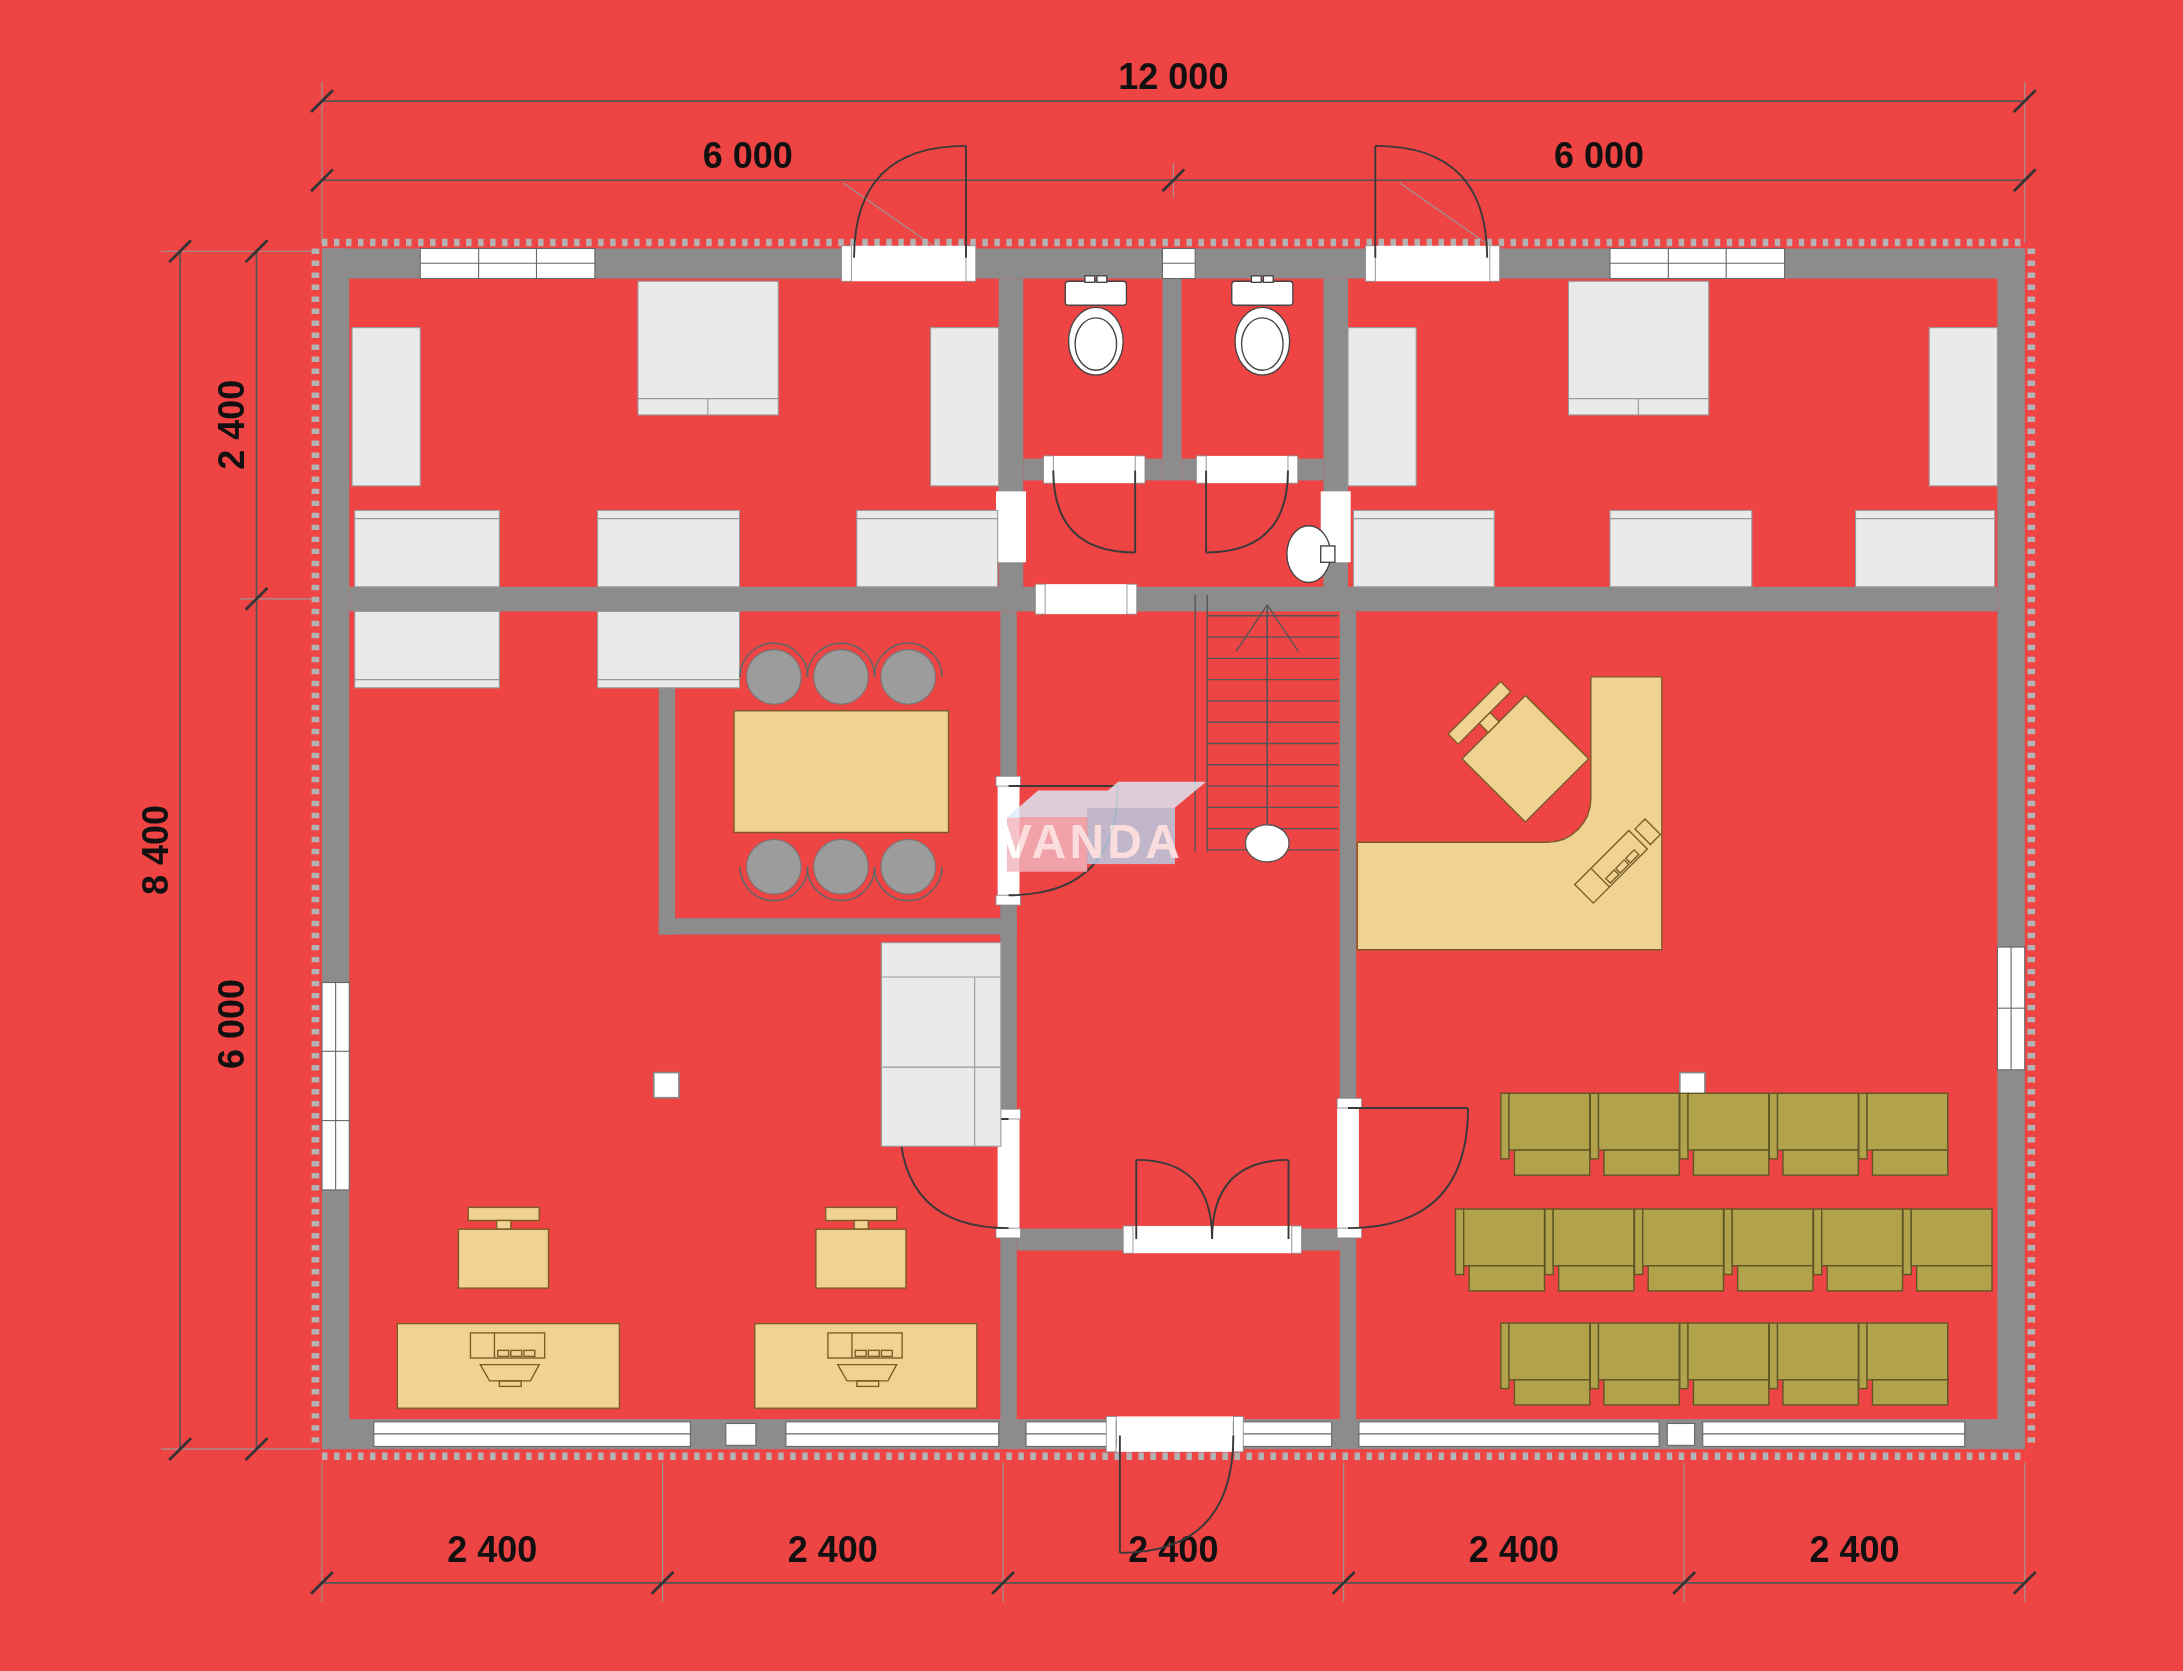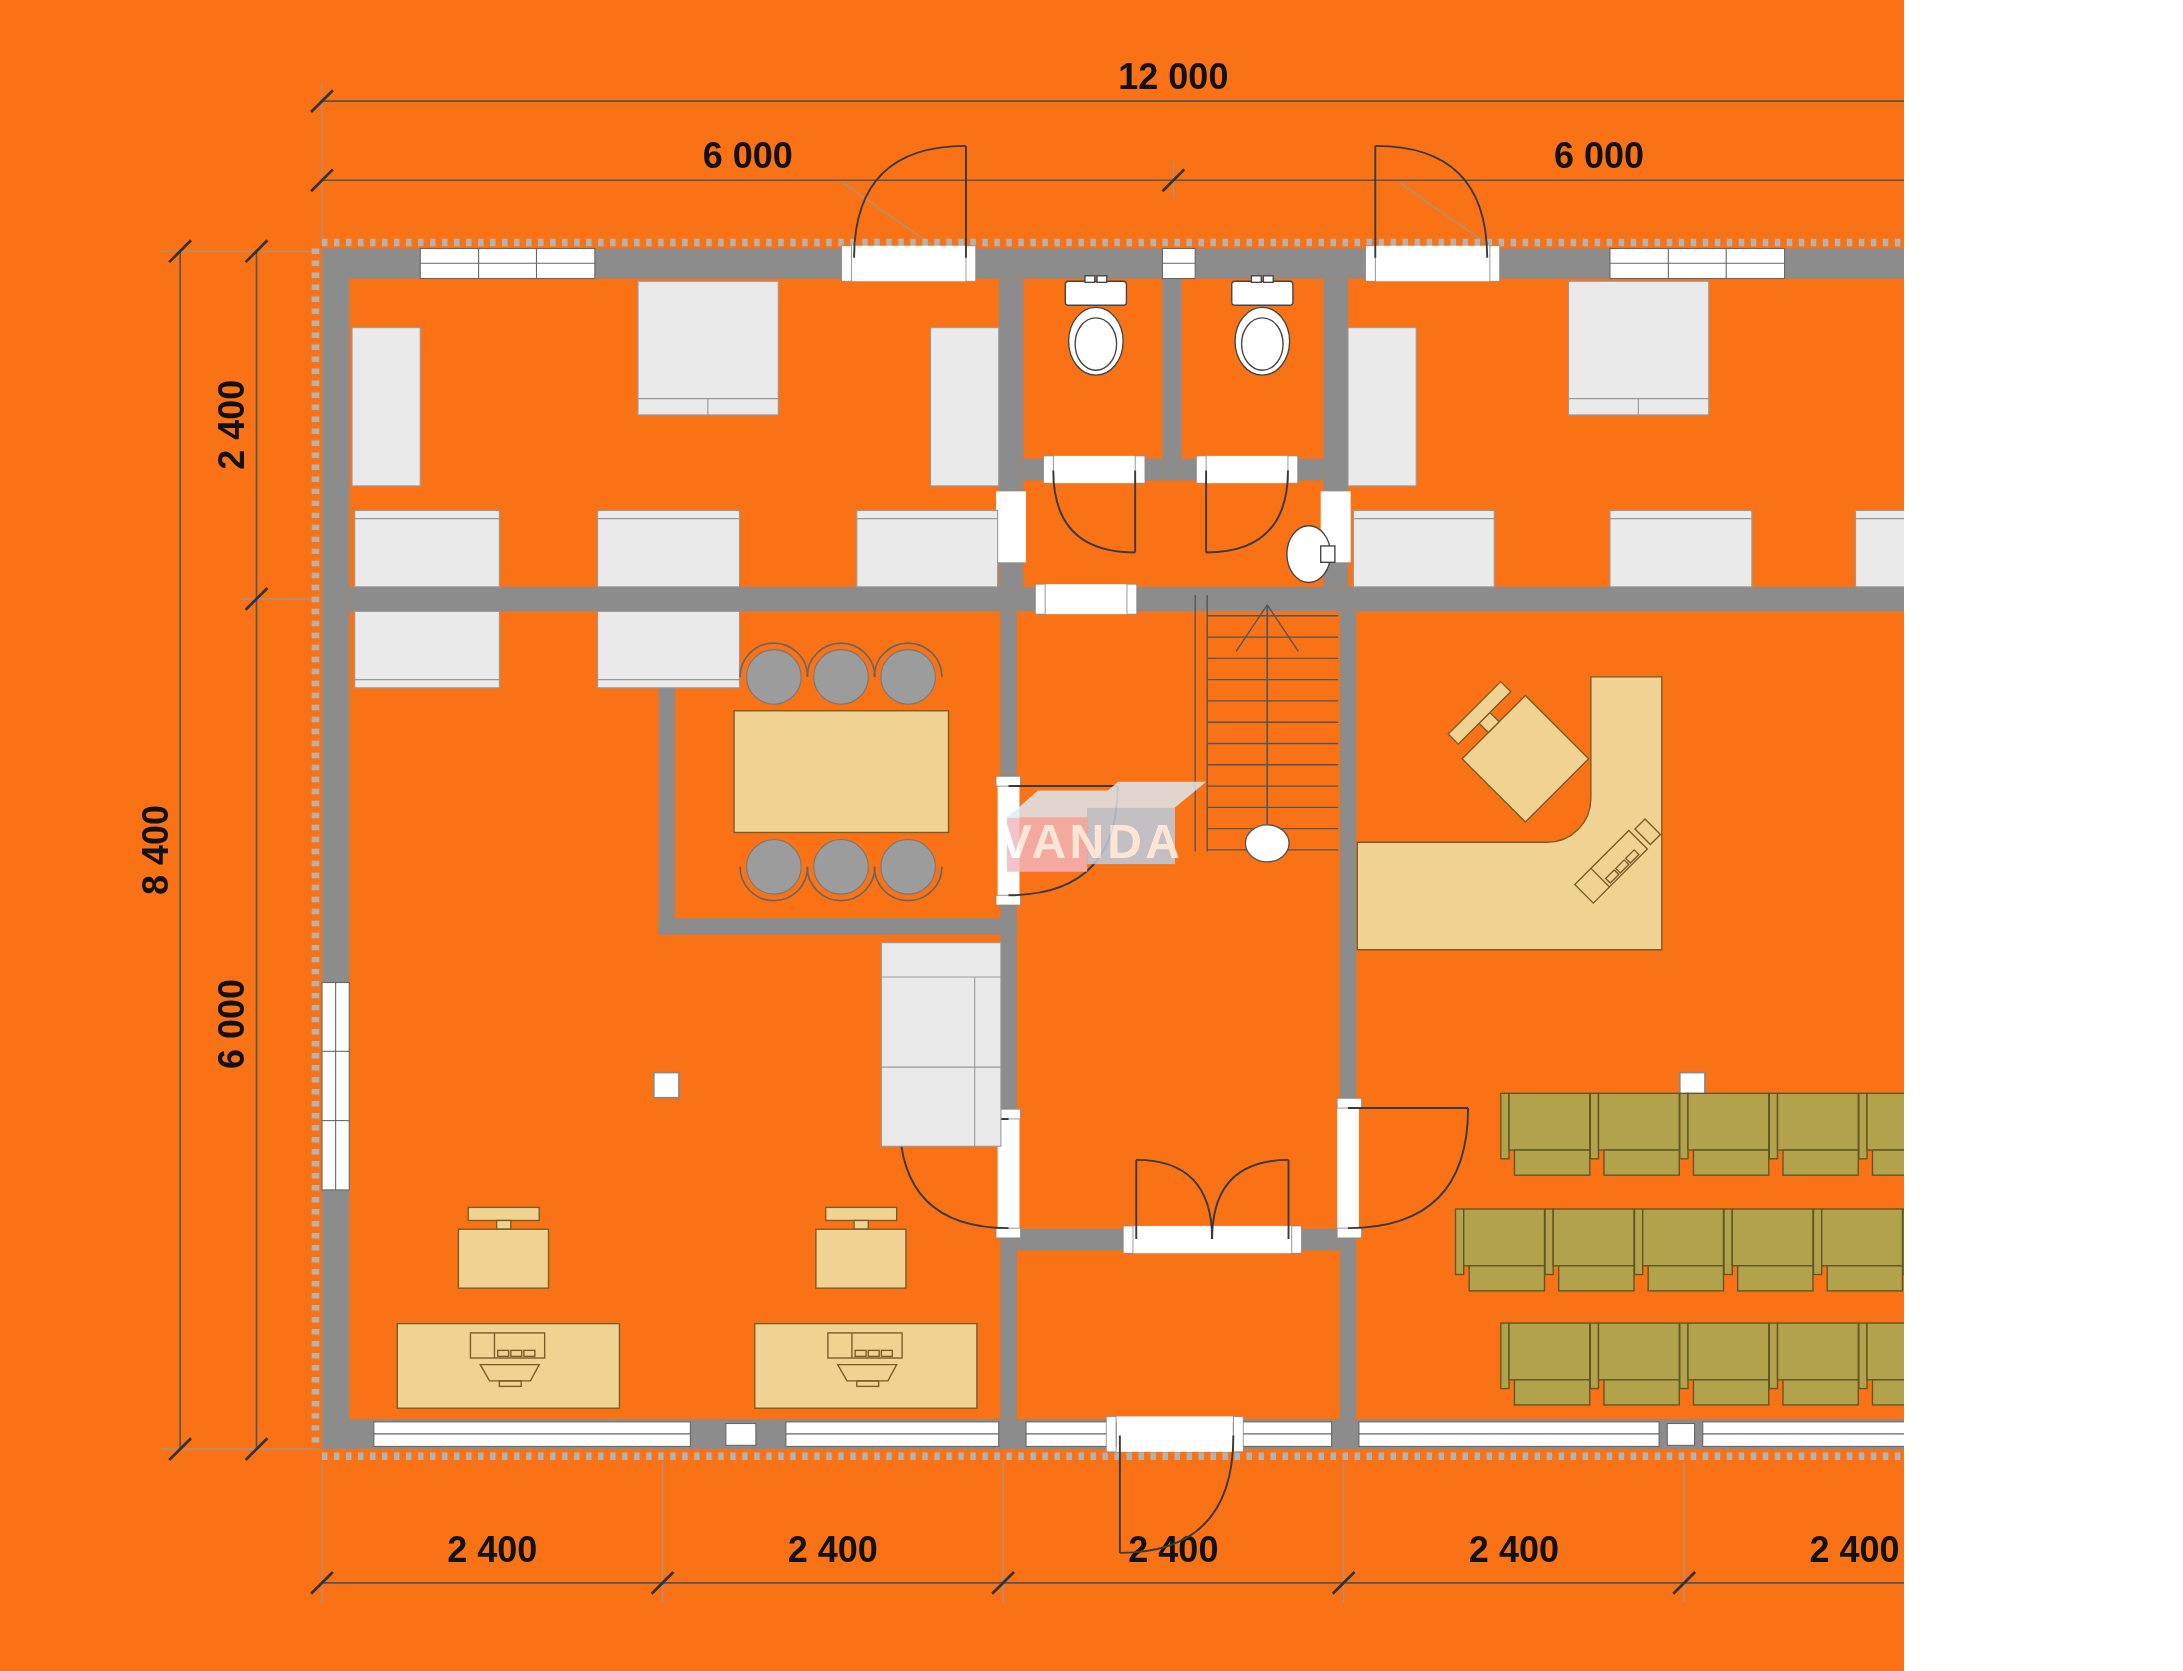--- a/index.html
+++ b/index.html
@@ -1,16 +1,16 @@
 <!DOCTYPE html>
 <html style="font-size:8.7px"><head>
 <meta charset="utf-8">
 <style>
   html,body{margin:0;padding:0;background:#ffffff;}
-  .canvas{position:relative;width:1904px;height:1672px;background:#f97316;overflow:hidden;
+  .canvas{position:relative;width:2183px;height:1672px;background:#ef4444;overflow:hidden;
           font-family:"Liberation Sans", sans-serif;}
   svg{position:absolute;left:0;top:0;}
   .dimtext{font-family:"Liberation Sans", sans-serif;font-size:66px;font-weight:700;fill:#111;}
   .logotext{font-family:"Liberation Sans", sans-serif;font-size:88px;font-weight:800;fill:#ffffff;letter-spacing:6px;}
 </style>
 </head>
 <body>
 
 <div class="canvas">
 <svg width="2183" height="1672" viewBox="0 0 4000 3063" xmlns="http://www.w3.org/2000/svg">

